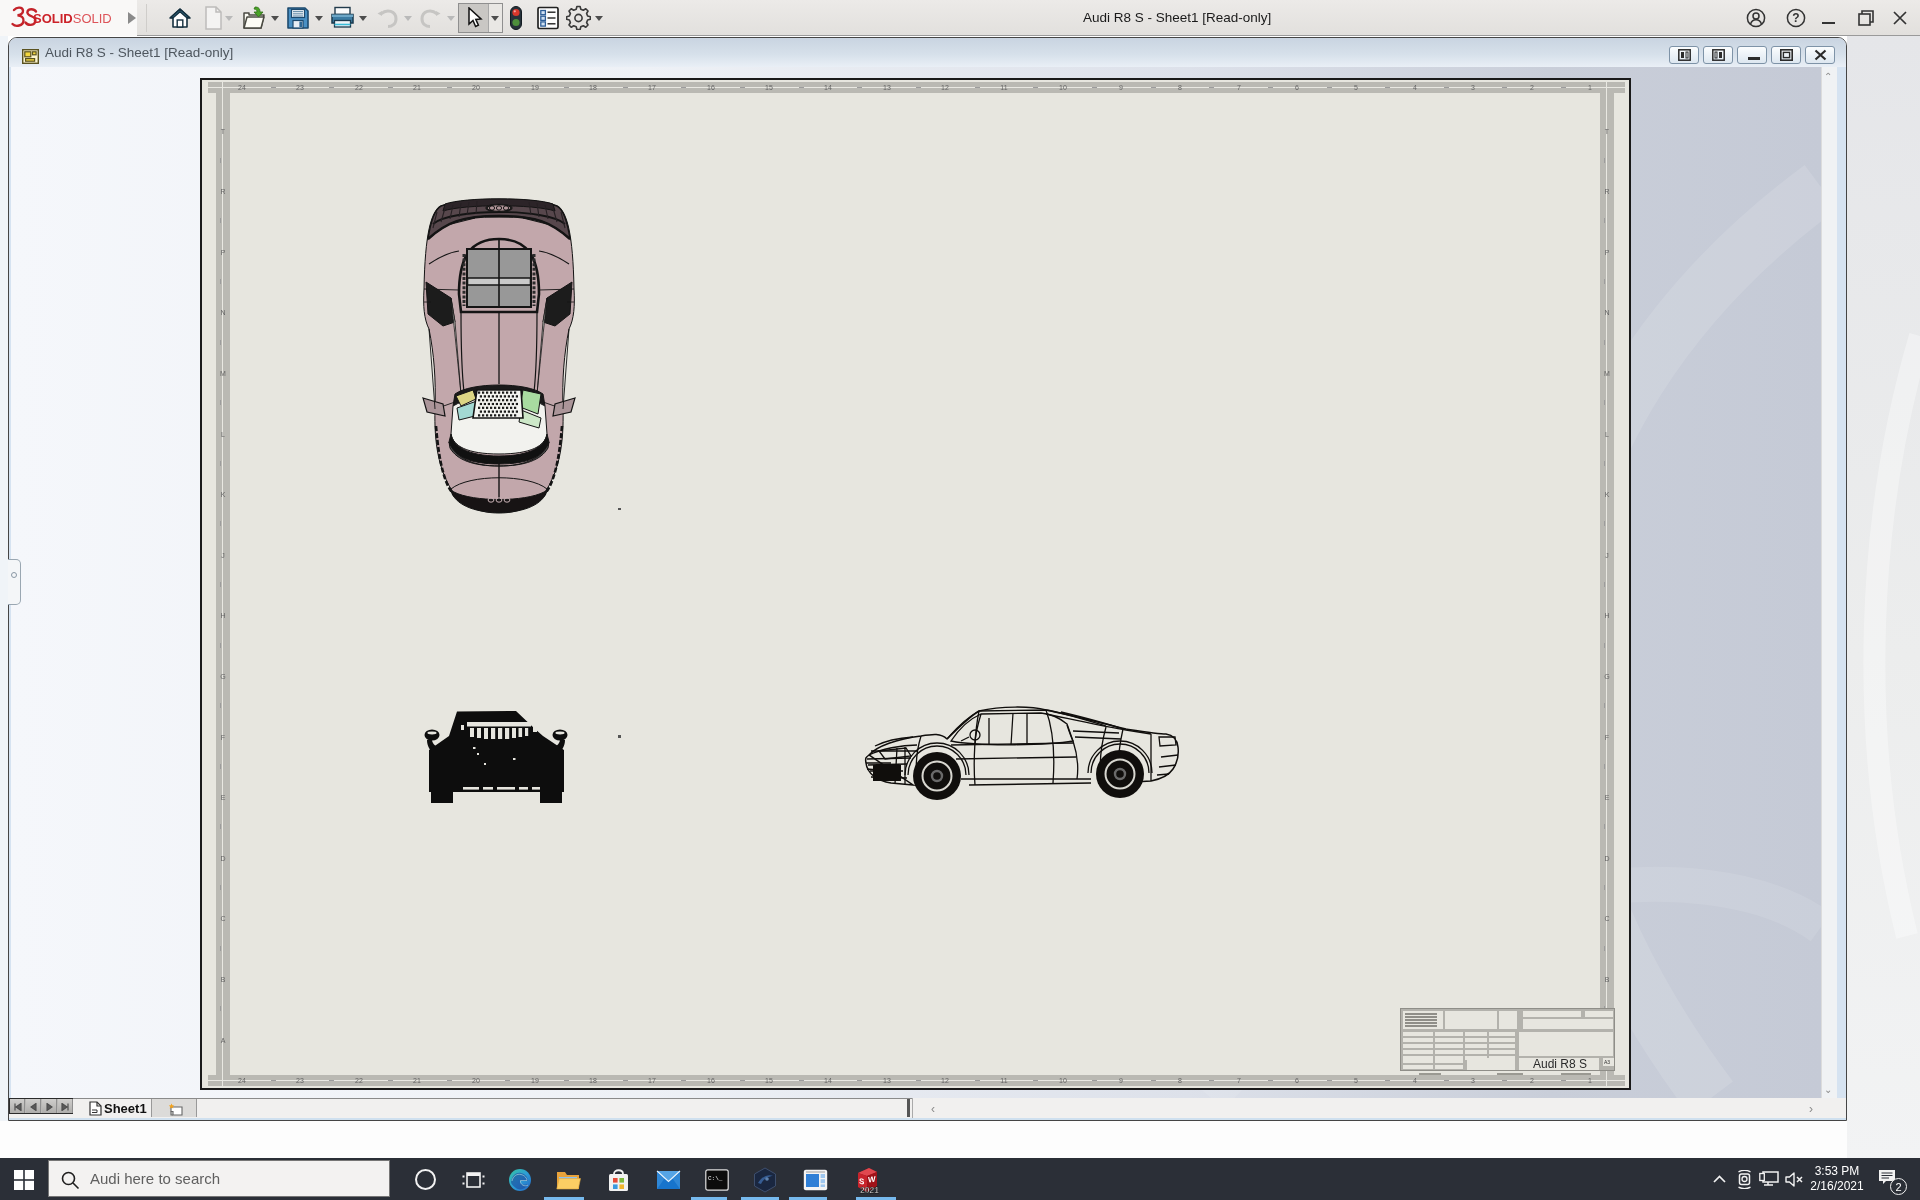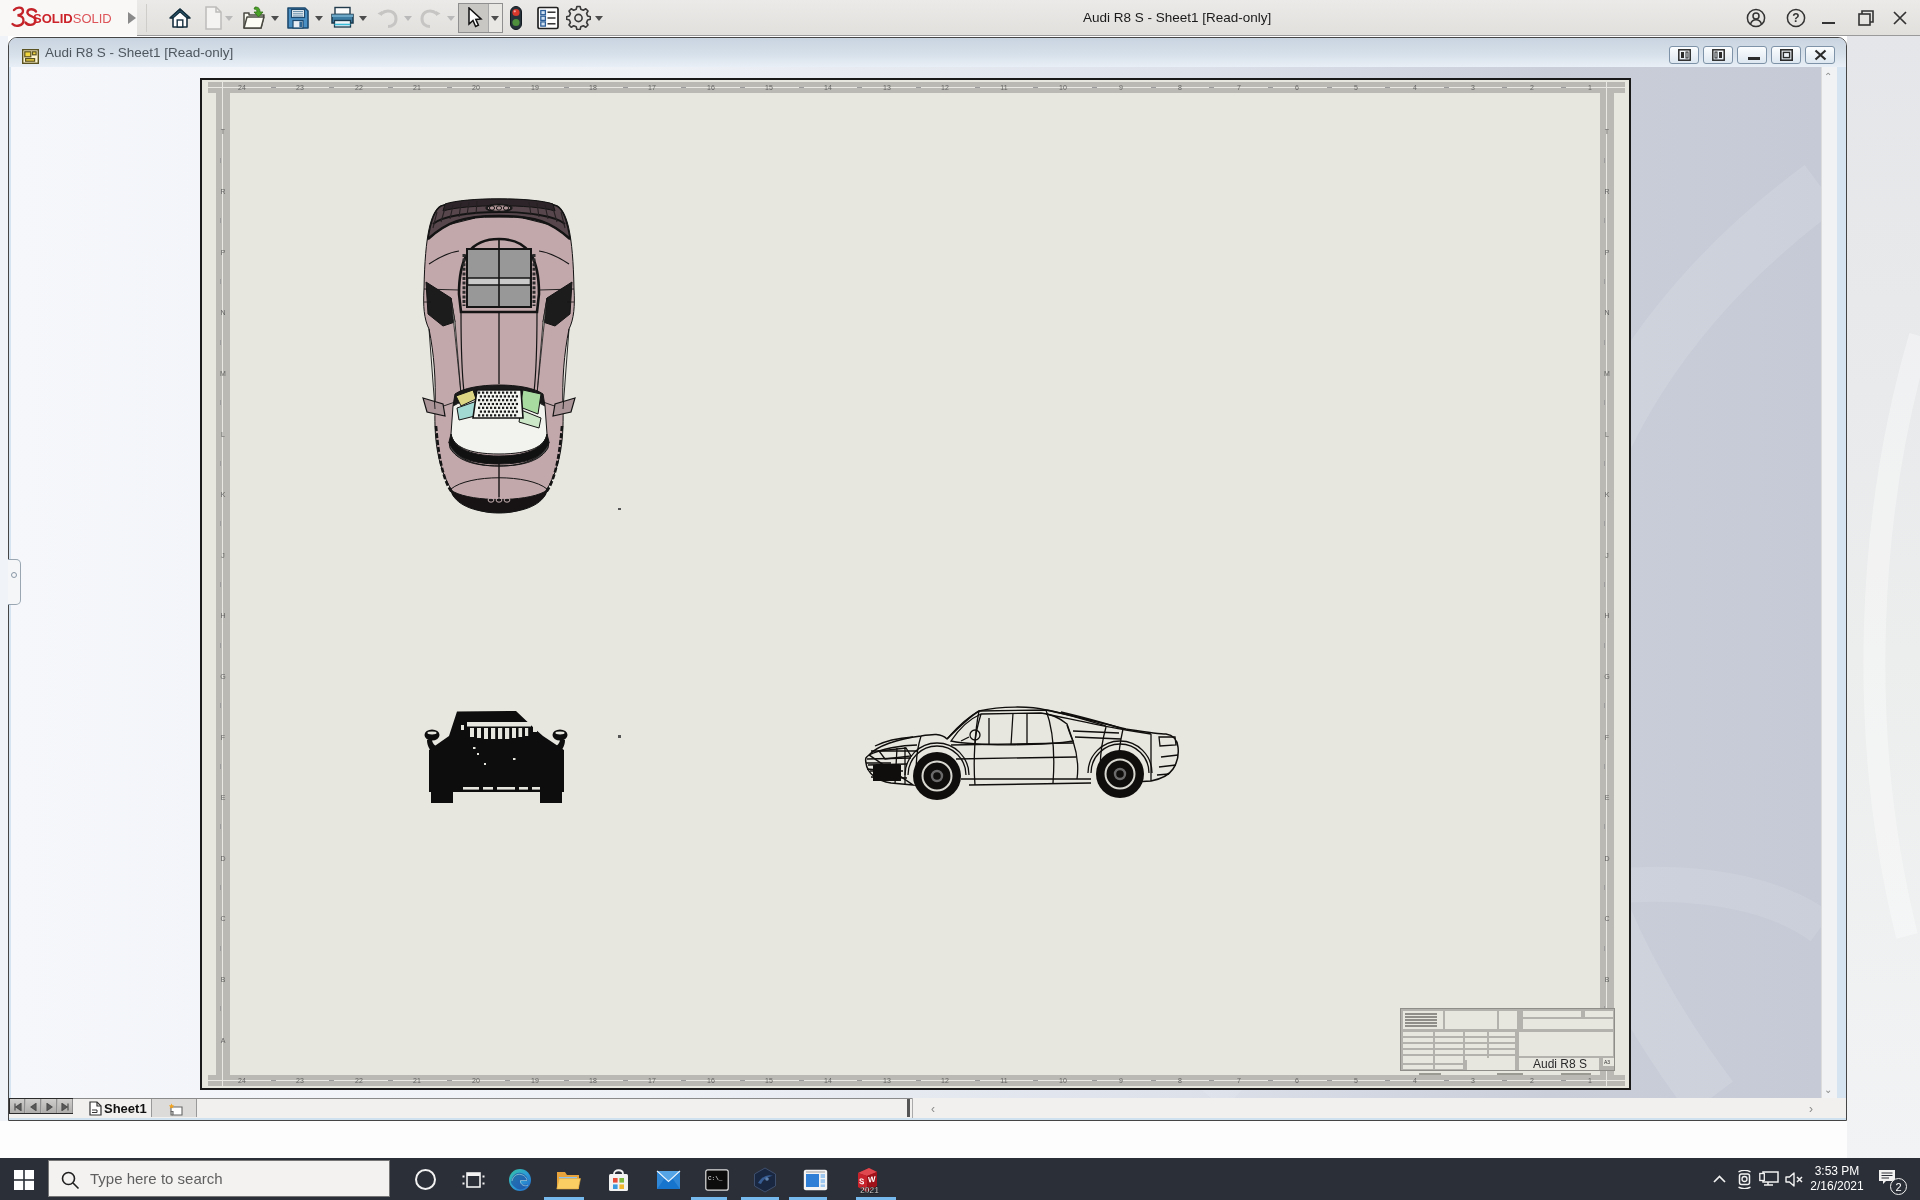--- a/index.html
+++ b/index.html
@@ -626,21 +626,21 @@
 <rect x="0" y="0" width="9.2" height="9.2" fill="#fff"></rect>
     <rect x="10.8" y="0" width="9.2" height="9.2" fill="#fff"></rect>
 <rect x="0" y="10.8" width="9.2" height="9.2" fill="#fff"></rect>
     <rect x="10.8" y="10.8" width="9.2" height="9.2" fill="#fff"></rect>
 </svg>
 <div class="abs" style="left:48px;top:1160px;width:342px;height:37px;background:#f3f2f1;border:1px solid #767676;"></div>
 <svg class="abs" style="left:60px;top:1170px" width="20" height="20" viewBox="0 0 20 20">
 <circle cx="8.5" cy="8.5" r="6" fill="none" stroke="#1f1f1f" stroke-width="1.6"></circle>
 <line x1="13" y1="13" x2="18.5" y2="18.5" stroke="#1f1f1f" stroke-width="1.6"></line>
 </svg>
-<div class="abs" style="left:90px;top:1170px;font-size:15px;color:#5f5f5f;">Type here to search</div>
+<div class="abs" style="left:90px;top:1170px;font-size:15px;color:#5f5f5f;">Audi here to search</div>
 <div class="abs" style="left:415px;top:1169px;width:21px;height:21px;border:2.6px solid #f2f2f2;border-radius:50%;"></div>
 <svg class="abs" style="left:462px;top:1169px" width="23" height="22" viewBox="0 0 23 22">
 <rect x="5" y="4" width="13" height="14" fill="none" stroke="#f2f2f2" stroke-width="1.6"></rect>
 <rect x="0.5" y="6.5" width="2" height="2" fill="#f2f2f2"></rect>
     <rect x="0.5" y="13.5" width="2" height="2" fill="#f2f2f2"></rect>
 <rect x="20.5" y="6.5" width="2" height="2" fill="#f2f2f2"></rect>
     <rect x="20.5" y="13.5" width="2" height="2" fill="#f2f2f2"></rect>
 <rect x="5" y="4" width="13" height="3" fill="#f2f2f2"></rect>
 </svg>
 <svg class="abs" style="left:508px;top:1168px" width="24" height="24" viewBox="0 0 24 24">

